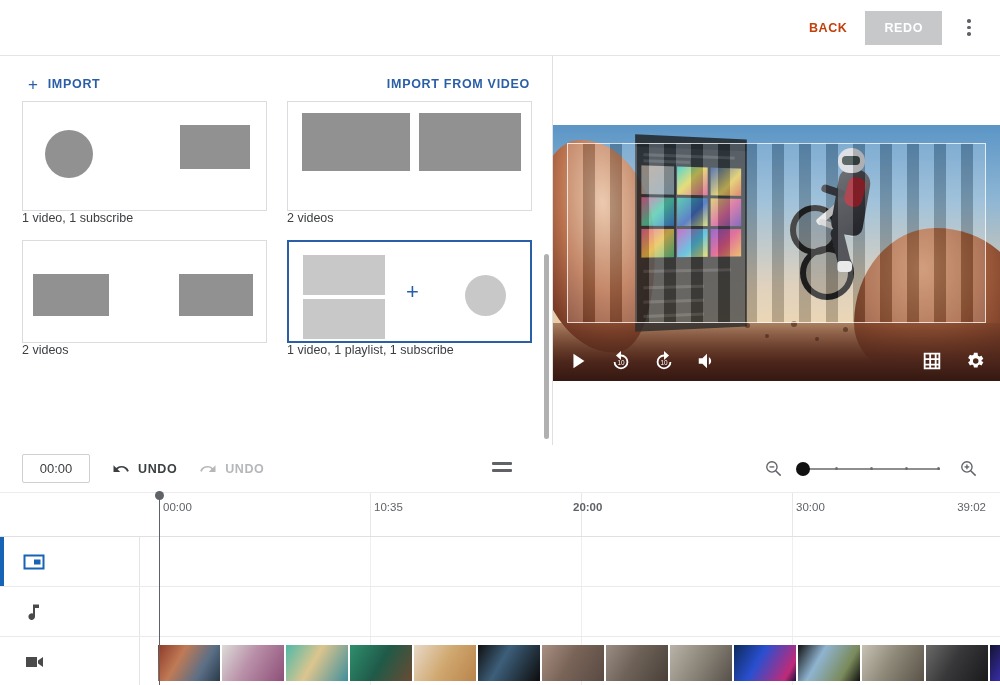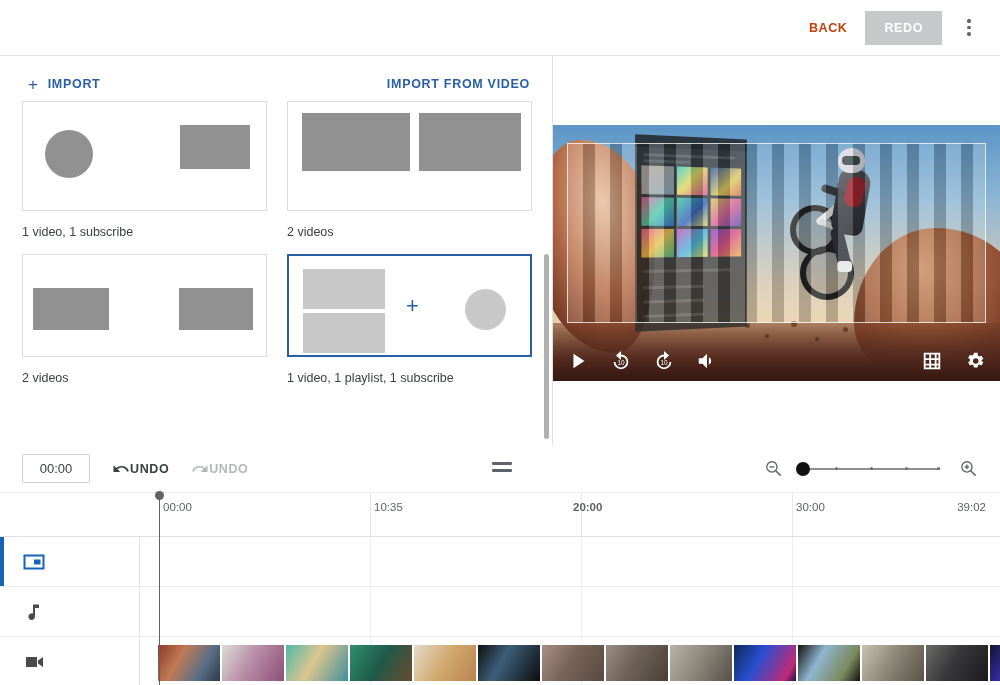--- a/index.html
+++ b/index.html
@@ -62,21 +62,21 @@
     position: relative; padding: 0 22px 0 22px; margin-top: -11px;
   }
   .tpl-row { display: flex; gap: 20px; margin-bottom: 15px; }
   .tpl-cell { width: 245px; }
   .tpl-box {
     width: 245px; height: 110px; border: 1px solid #dadce0; background: #fff;
     position: relative; cursor: pointer;
   }
   .tpl-box.tall { height: 103px; }
   .tpl-box.selected { border: 2px solid #2a5fa8; }
-  .tpl-caption { font-size: 12.5px; color: #3c4043; margin-top: 14px; }
+  .tpl-caption { font-size: 12.5px; color: #3c4043; margin-top: 0; }
   .shape { position: absolute; background: #919191; }
   .shape.light { background: #c8c8c8; }
   .shape.circle { border-radius: 50%; }
   .tpl-plus {
     position: absolute; color: #2a5fa8; font-size: 22px; font-weight: 500;
     line-height: 1;
   }
   .panel-scrollbar {
     position: absolute; right: 3px; top: 198px; width: 5px; height: 185px;
     background: #b0b0b0; border-radius: 3px; cursor: pointer;
@@ -189,21 +189,21 @@
     position: absolute; left: 0; top: 445px; width: 1000px; height: 48px;
     background: #fff; border-bottom: 1px solid #ececec;
     display: flex; align-items: center; padding: 0 22px;
   }
   .time-field {
     width: 68px; height: 29px; border: 1px solid #d0d0d0; border-radius: 2px;
     display: flex; align-items: center; justify-content: center;
     font-size: 13px; color: #3c4043; cursor: text; background: #fff;
   }
   .tool-btn {
-    display: flex; align-items: center; margin-left: 22px;
+    display: flex; align-items: center; gap: 8px; margin-left: 22px;
     font-size: 12.5px; font-weight: 600; letter-spacing: .6px;
     color: #3c4043; cursor: pointer;
   }
   .tool-btn.disabled { color: #b5b7ba; }
   .tool-btn svg { width: 18px; height: 18px; display: block; }
   .grip {
     position: absolute; left: 492px; top: 17px; width: 20px; height: 10px;
     display: flex; flex-direction: column; justify-content: space-between; cursor: ns-resize;
   }
   .grip i { height: 3px; background: #5f6368; display: block; border-radius: 1px; }

